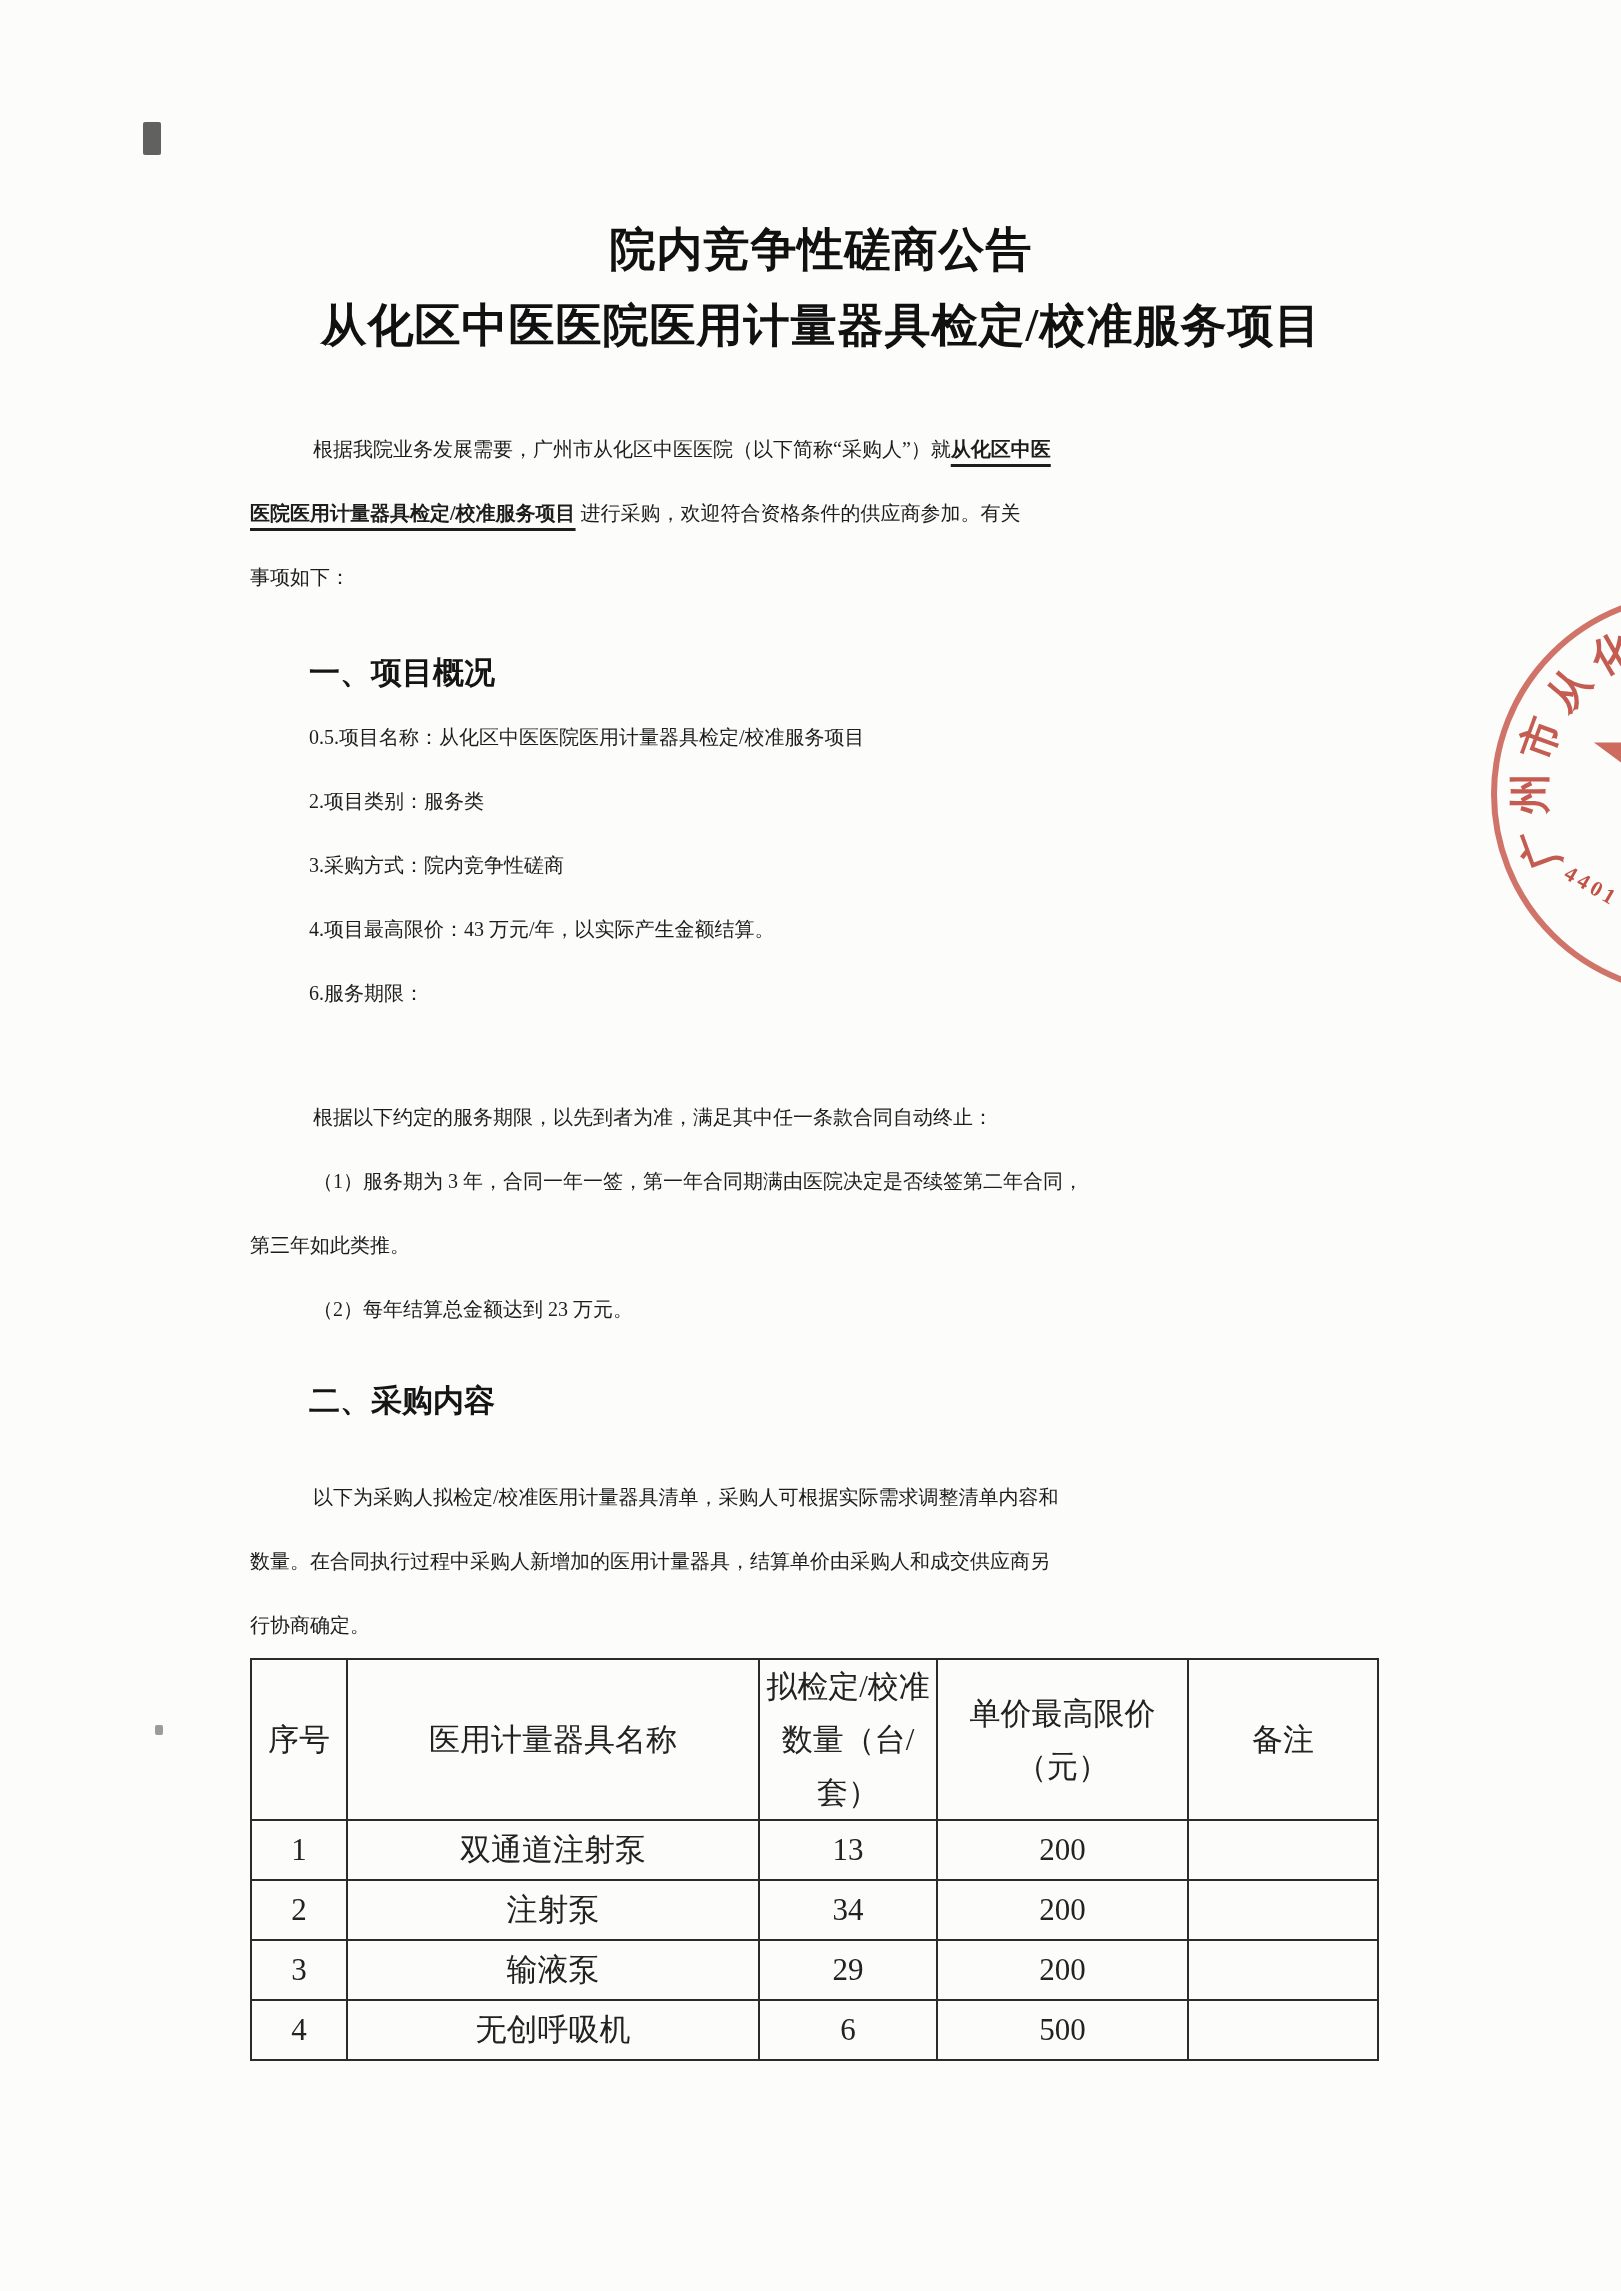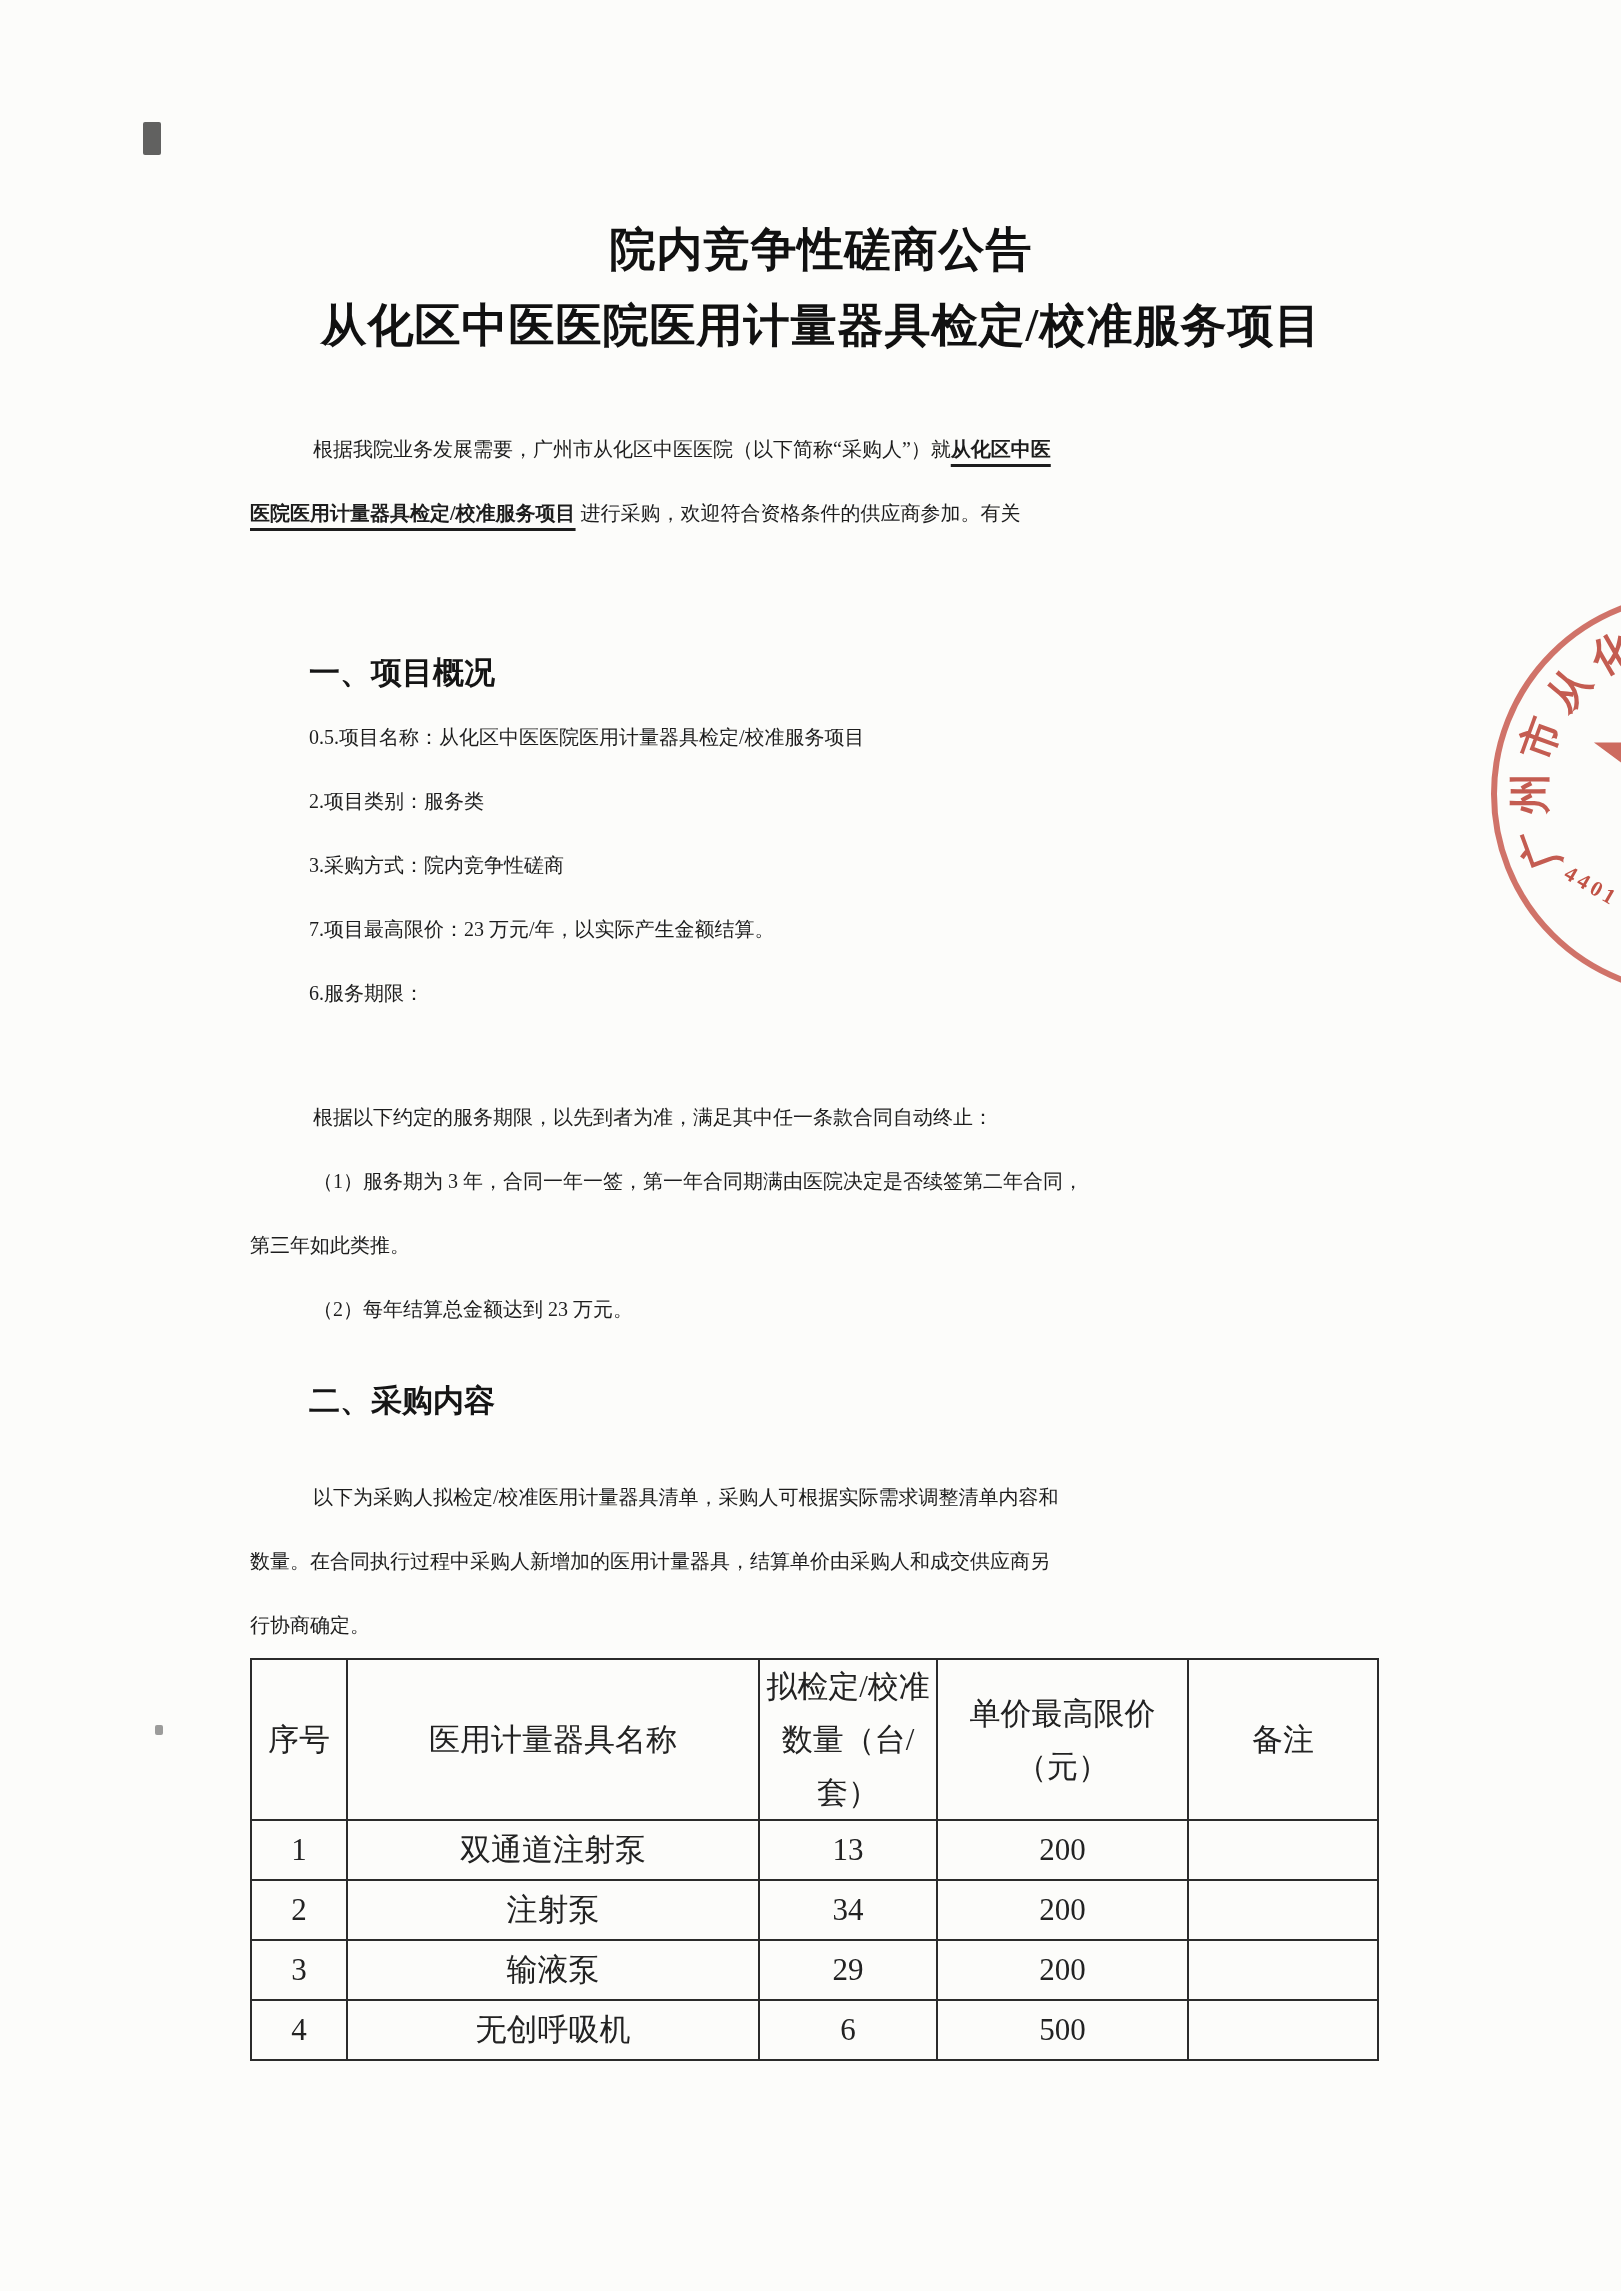--- a/index.html
+++ b/index.html
@@ -83,29 +83,30 @@
   <div class="speck" style="left:155px; top:1725px; width:7.8px; height:9.8px; opacity:.5;"></div>
 
   <h1 class="abs title" style="margin:0;">
     <span class="tline">院内竞争性磋商公告</span>
     <span class="tline">从化区中医医院医用计量器具检定/校准服务项目</span>
   </h1>
 
   <div class="abs" style="top:417px;">
     <div class="line indent"><span>根据我院业务发展需要，广州市从化区中医医院（以下简称“采购人”）就</span><span class="bu">从化区中医</span></div>
     <div class="line"><span class="bu">医院医用计量器具检定/校准服务项目</span><span> 进行采购，欢迎符合资格条件的供应商参加。有关</span></div>
+    <div class="line">事项如下：</div>
   </div>
 
   <div class="abs heading" style="top:641px;">一、项目概况</div>
 
   <div class="abs items" style="top:705px;">
     <div class="line" style="padding-left:59px;">0.5.项目名称：从化区中医医院医用计量器具检定/校准服务项目</div>
     <div class="line" style="padding-left:59px;">2.项目类别：服务类</div>
     <div class="line" style="padding-left:59px;">3.采购方式：院内竞争性磋商</div>
-    <div class="line" style="padding-left:59px;">7.项目最高限价：23 万元/年，以实际产生金额结算。</div>
+    <div class="line" style="padding-left:59px;">4.项目最高限价：43 万元/年，以实际产生金额结算。</div>
     <div class="line" style="padding-left:59px;">6.服务期限：</div>
   </div>
 
   <div class="abs" style="top:1085px;">
     <div class="line indent">根据以下约定的服务期限，以先到者为准，满足其中任一条款合同自动终止：</div>
     <div class="line indent">（1）服务期为 3 年，合同一年一签，第一年合同期满由医院决定是否续签第二年合同，</div>
     <div class="line">第三年如此类推。</div>
     <div class="line indent">（2）每年结算总金额达到 23 万元。</div>
   </div>
 

